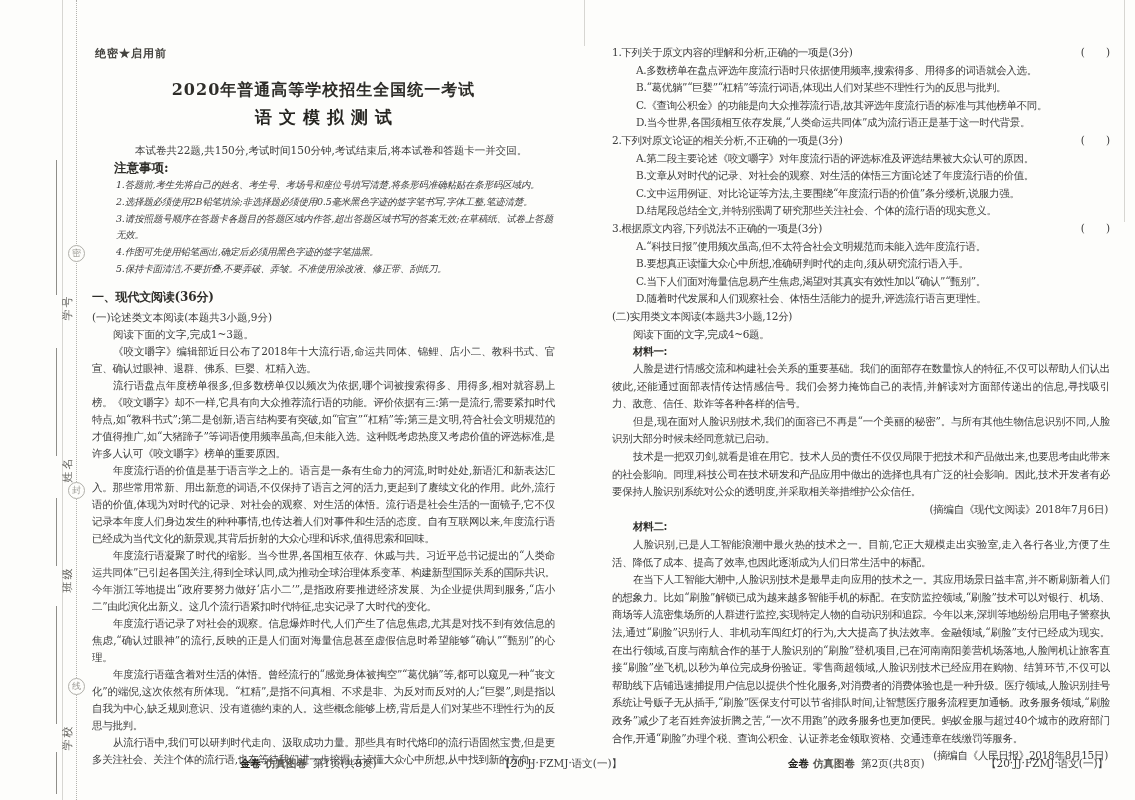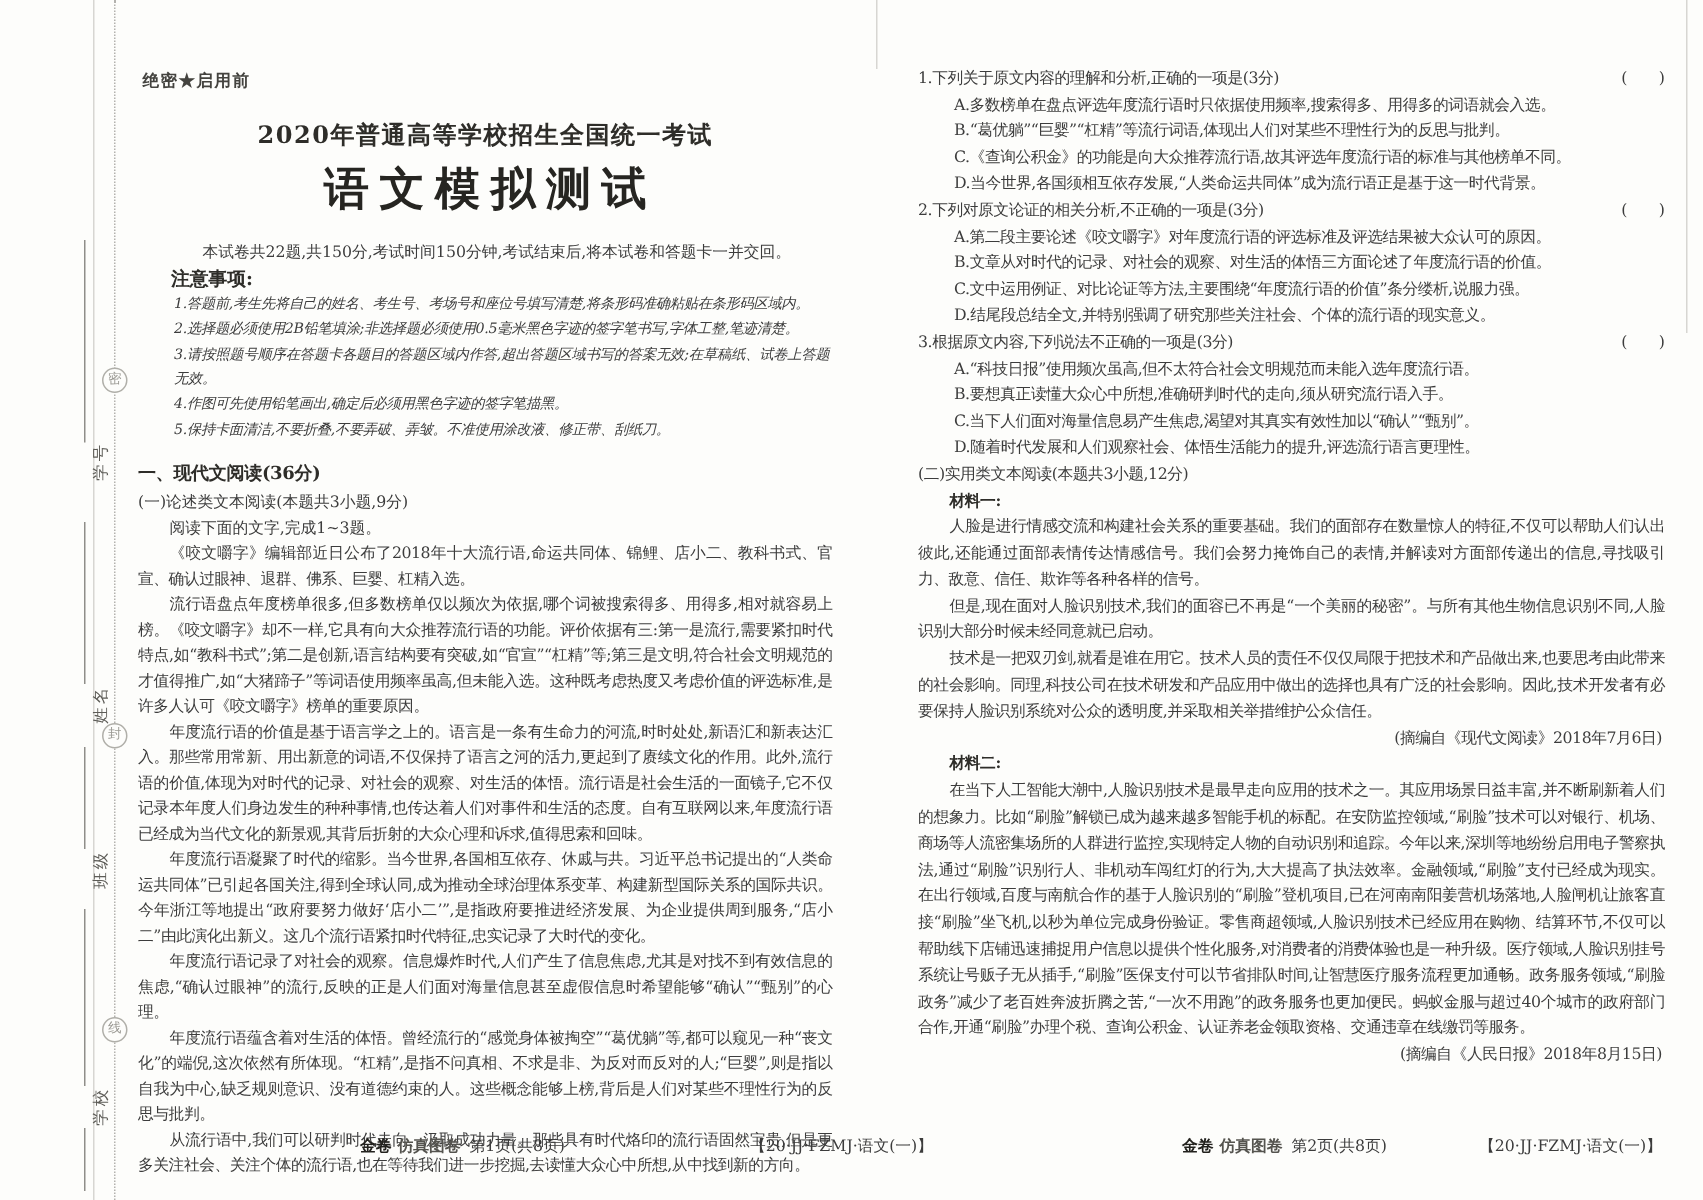--- a/index.html
+++ b/index.html
@@ -23,21 +23,21 @@
           background:#fdfdfb; color:#9b9a94; font-size:9px; line-height:15px; text-align:center; }
   .wline { position:absolute; left:56px; width:1px; background:#8f8e89; }
   .mlabel { position:absolute; left:52px; width:30px; text-align:center; color:#5d5c57; font-size:11px;
             letter-spacing:2px; transform:rotate(-90deg); white-space:nowrap; }
 
   .classification { position:absolute; left:95px; top:46px; font-size:11px; font-weight:bold; color:#44433f; letter-spacing:1px; }
 
   
   .col-left { position:absolute; left:92px; top:80px; width:463px; }
   .title1 { text-align:center; font-size:16px; font-weight:bold; letter-spacing:1px; color:#2e2d29; }
-  .title2 { text-align:center; font-size:30px; font-weight:bold; letter-spacing:7px; margin-top:5px; color:#262521; text-indent:7px; }
+  .title2 { text-align:center; font-size:17px; font-weight:bold; letter-spacing:7px; margin-top:5px; color:#262521; text-indent:7px; }
   .intro { margin:13px 0 0 22px; width:441px; font-size:10.5px; line-height:17px; text-indent:2em; text-align:justify; }
   .notice-head { margin-left:22px; margin-top:1px; font-size:12.5px; font-weight:bold; color:#2e2d29; }
   .notices { margin-left:24px; width:437px; }
   .notices .note { font-size:9.5px; line-height:16.8px; letter-spacing:-0.2px; text-align:justify;font-style:italic; }
   .sec-head { margin-top:11px; font-size:12px; font-weight:bold; color:#2e2d29; letter-spacing:-0.2px; }
   .sub-head { margin-top:3px; font-size:10.5px; line-height:17px; }
   .instr { font-size:10.5px; line-height:17px; text-indent:2em; }
   .para { font-size:10.5px; line-height:17px; letter-spacing:-0.3px; text-align:justify; text-indent:2em; }
   .attribution { font-size:10.5px; line-height:17px; text-align:right; padding-right:6px; letter-spacing:-0.3px; }
 
@@ -136,28 +136,30 @@
         <span>3.根据原文内容,下列说法不正确的一项是(3分)</span>
         <span class="q-bracket">(　　)</span>
       </div>
       <div class="option">A.“科技日报”使用频次虽高,但不太符合社会文明规范而未能入选年度流行语。</div>
       <div class="option">B.要想真正读懂大众心中所想,准确研判时代的走向,须从研究流行语入手。</div>
       <div class="option">C.当下人们面对海量信息易产生焦虑,渴望对其真实有效性加以“确认”“甄别”。</div>
       <div class="option">D.随着时代发展和人们观察社会、体悟生活能力的提升,评选流行语言更理性。</div>
     </div>
 
     <div>(二)实用类文本阅读(本题共3小题,12分)</div>
+    <div class="instr">阅读下面的文字,完成4~6题。</div>
 
     <div class="mat-label">材料一:</div>
     <div class="para">人脸是进行情感交流和构建社会关系的重要基础。我们的面部存在数量惊人的特征,不仅可以帮助人们认出彼此,还能通过面部表情传达情感信号。我们会努力掩饰自己的表情,并解读对方面部传递出的信息,寻找吸引力、敌意、信任、欺诈等各种各样的信号。</div>
     <div class="para">但是,现在面对人脸识别技术,我们的面容已不再是“一个美丽的秘密”。与所有其他生物信息识别不同,人脸识别大部分时候未经同意就已启动。</div>
     <div class="para">技术是一把双刃剑,就看是谁在用它。技术人员的责任不仅仅局限于把技术和产品做出来,也要思考由此带来的社会影响。同理,科技公司在技术研发和产品应用中做出的选择也具有广泛的社会影响。因此,技术开发者有必要保持人脸识别系统对公众的透明度,并采取相关举措维护公众信任。</div>
     <div class="attribution">(摘编自《现代文阅读》2018年7月6日)</div>
 
     <div class="mat-label">材料二:</div>
+    <div class="para">人脸识别,已是人工智能浪潮中最火热的技术之一。目前,它正大规模走出实验室,走入各行各业,方便了生活、降低了成本、提高了效率,也因此逐渐成为人们日常生活中的标配。</div>
     <div class="para">在当下人工智能大潮中,人脸识别技术是最早走向应用的技术之一。其应用场景日益丰富,并不断刷新着人们的想象力。比如“刷脸”解锁已成为越来越多智能手机的标配。在安防监控领域,“刷脸”技术可以对银行、机场、商场等人流密集场所的人群进行监控,实现特定人物的自动识别和追踪。今年以来,深圳等地纷纷启用电子警察执法,通过“刷脸”识别行人、非机动车闯红灯的行为,大大提高了执法效率。金融领域,“刷脸”支付已经成为现实。在出行领域,百度与南航合作的基于人脸识别的“刷脸”登机项目,已在河南南阳姜营机场落地,人脸闸机让旅客直接“刷脸”坐飞机,以秒为单位完成身份验证。零售商超领域,人脸识别技术已经应用在购物、结算环节,不仅可以帮助线下店铺迅速捕捉用户信息以提供个性化服务,对消费者的消费体验也是一种升级。医疗领域,人脸识别挂号系统让号贩子无从插手,“刷脸”医保支付可以节省排队时间,让智慧医疗服务流程更加通畅。政务服务领域,“刷脸政务”减少了老百姓奔波折腾之苦,“一次不用跑”的政务服务也更加便民。蚂蚁金服与超过40个城市的政府部门合作,开通“刷脸”办理个税、查询公积金、认证养老金领取资格、交通违章在线缴罚等服务。</div>
     <div class="attribution">(摘编自《人民日报》2018年8月15日)</div>
   </div>
 
   <div class="footer footer-left">
     <span>
       <span class="brand">金卷</span><span class="vol">仿真图卷</span><span>第1页(共8页)</span>
     </span>
     <span class="code">【20·JJ·FZMJ·语文(一)】</span>
   </div>

